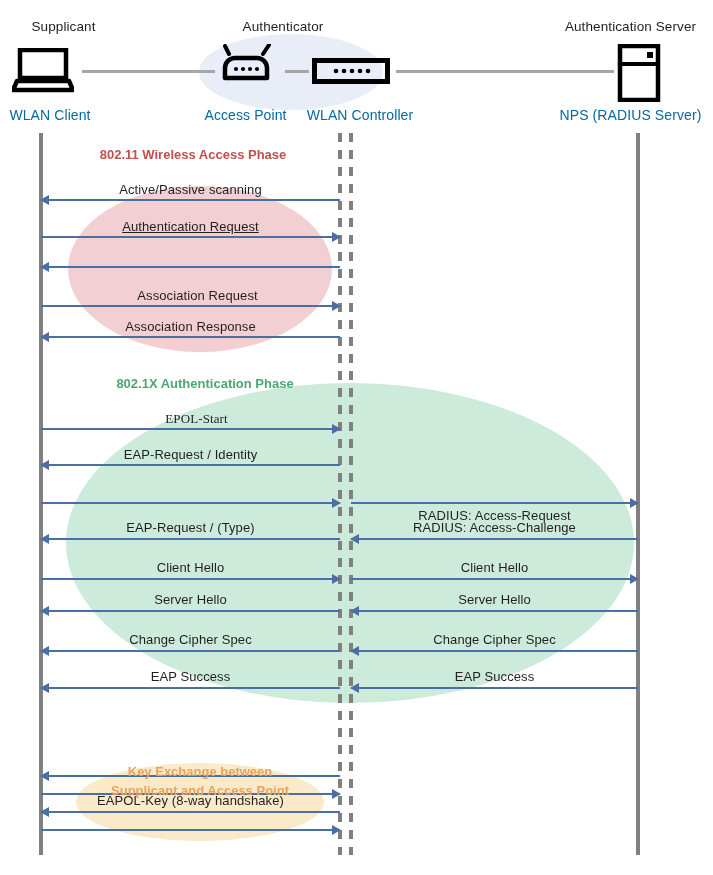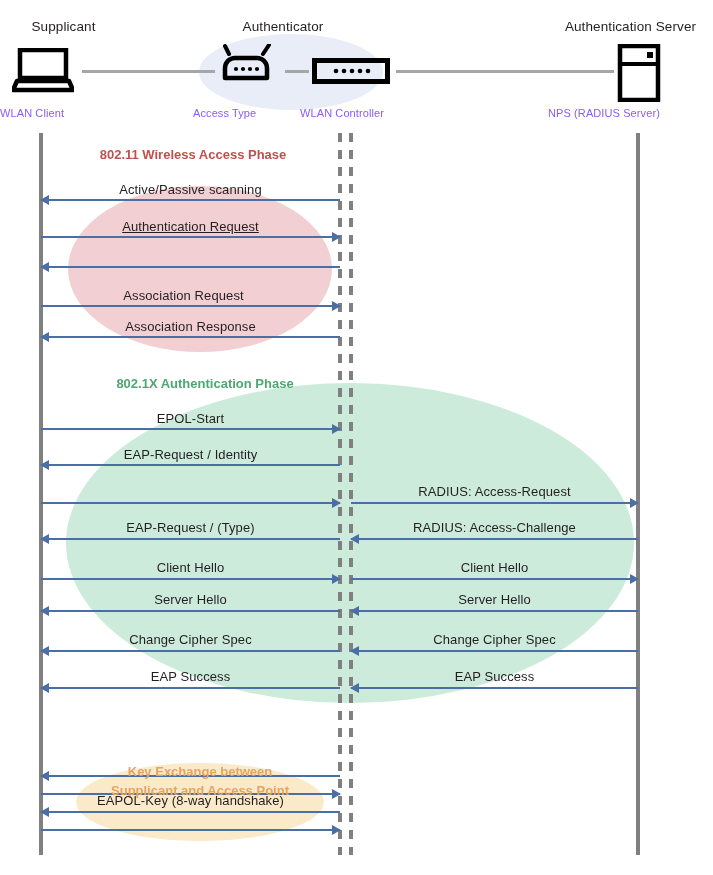--- a/index.html
+++ b/index.html
@@ -19,24 +19,24 @@
   .actor-title{
     position:absolute;
     font-size:13.5px;
     color:#231f20;
     white-space:nowrap;
     text-align:center;
     letter-spacing:.1px;
   }
   .actor-sub{
     position:absolute;
-    font-size:11px;
-    color:#8b5cf6;
+    font-size:14px;
+    color:#0369a1;
     white-space:nowrap;
-    text-align:left;
+    text-align:center;
     letter-spacing:.1px;
   }
 
   
   .auth-oval{
     position:absolute;
     left:199px; top:34px;
     width:184px; height:76px;
     background:#e8edf7;
     border-radius:50%;
@@ -145,21 +145,21 @@
       <path d="M12 10 L8 2" stroke="#000" stroke-width="4" stroke-linecap="round" fill="none"></path>
       <path d="M46 10 L52 1" stroke="#000" stroke-width="4" stroke-linecap="round" fill="none"></path>
       <path d="M18 14 L40 14 A10 10 0 0 1 50 24 L50 34 L8 34 L8 24 A10 10 0 0 1 18 14 Z" fill="none" stroke="#000" stroke-width="4.5" stroke-linejoin="round"></path>
       <circle cx="19" cy="25" r="2.1" fill="#000"></circle>
       <circle cx="26" cy="25" r="2.1" fill="#000"></circle>
       <circle cx="33" cy="25" r="2.1" fill="#000"></circle>
       <circle cx="40" cy="25" r="2.1" fill="#000"></circle>
     </svg>
   </div>
   <div class="actor-title" style="left:198px;top:19px;width:170px;">Authenticator</div>
-  <div class="actor-sub" style="left:193px;top:107px;width:105px;">Access Type</div>
+  <div class="actor-sub" style="left:193px;top:107px;width:105px;">Access Point</div>
 
   <div class="icon" style="left:312px;top:58px;">
     <svg width="78" height="26" viewBox="0 0 78 26">
       <rect x="2.5" y="2.5" width="73" height="21" fill="none" stroke="#000" stroke-width="5"></rect>
       <circle cx="24" cy="13" r="2.3" fill="#000"></circle>
       <circle cx="32" cy="13" r="2.3" fill="#000"></circle>
       <circle cx="40" cy="13" r="2.3" fill="#000"></circle>
       <circle cx="48" cy="13" r="2.3" fill="#000"></circle>
       <circle cx="56" cy="13" r="2.3" fill="#000"></circle>
     </svg>
@@ -204,31 +204,31 @@
     </div>
   <div class="msg-label" style="left:41px;top:219px;width:299px;text-decoration:underline;">Authentication Request</div>
 
   <div class="msg to-left" style="left:41px;top:266px;width:299px;">
       <span class="head"></span>
     </div>
 
   <div class="msg to-right" style="left:41px;top:305px;width:299px;">
       <span class="head"></span>
     </div>
-  <div class="msg-label" style="left:34px;top:288px;width:299px;">Association Request</div>
+  <div class="msg-label" style="left:48px;top:288px;width:299px;">Association Request</div>
 
   <div class="msg to-left" style="left:41px;top:336px;width:299px;">
       <span class="head"></span>
     </div>
   <div class="msg-label" style="left:41px;top:319px;width:299px;">Association Response</div>
 
   <div class="msg to-right" style="left:41px;top:428px;width:299px;">
       <span class="head"></span>
     </div>
-  <div class="msg-label" style="left:41px;top:411px;width:299px;">EPOL-Start</div>
+  <div class="msg-label" style="left:47px;top:411px;width:299px;font-family:Liberation Serif, serif;">EPOL-Start</div>
 
   <div class="msg to-left" style="left:41px;top:464px;width:299px;">
       <span class="head"></span>
     </div>
   <div class="msg-label" style="left:41px;top:447px;width:299px;">EAP-Request / Identity</div>
 
   <div class="msg to-right" style="left:41px;top:502px;width:299px;">
       <span class="head"></span>
     </div>
 
@@ -253,21 +253,21 @@
   <div class="msg-label" style="left:41px;top:632px;width:299px;">Change Cipher Spec</div>
 
   <div class="msg to-left" style="left:41px;top:687px;width:299px;">
       <span class="head"></span>
     </div>
   <div class="msg-label" style="left:41px;top:669px;width:299px;">EAP Success</div>
 
   <div class="msg to-right" style="left:351px;top:502px;width:287px;">
       <span class="head"></span>
     </div>
-  <div class="msg-label" style="left:351px;top:484px;width:287px;">RADIUS: Access-Request</div>
+  <div class="msg-label" style="left:351px;top:508px;width:287px;">RADIUS: Access-Request</div>
 
   <div class="msg to-left" style="left:351px;top:538px;width:287px;">
       <span class="head"></span>
     </div>
   <div class="msg-label" style="left:351px;top:520px;width:287px;">RADIUS: Access-Challenge</div>
 
   <div class="msg to-right" style="left:351px;top:578px;width:287px;">
       <span class="head"></span>
     </div>
   <div class="msg-label" style="left:351px;top:560px;width:287px;">Client Hello</div>

